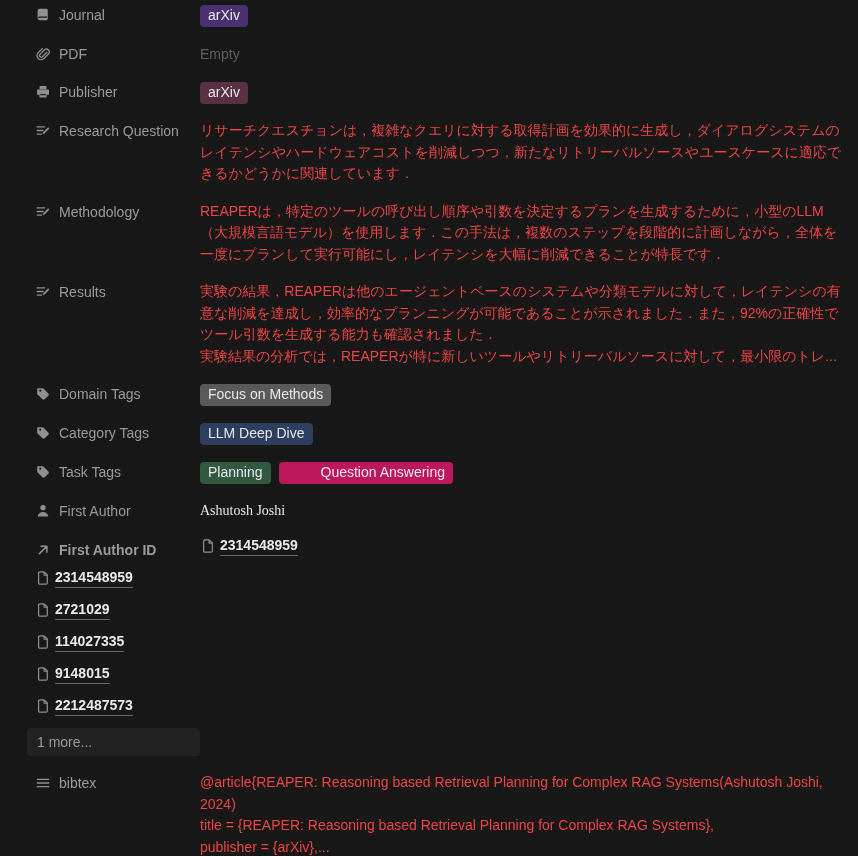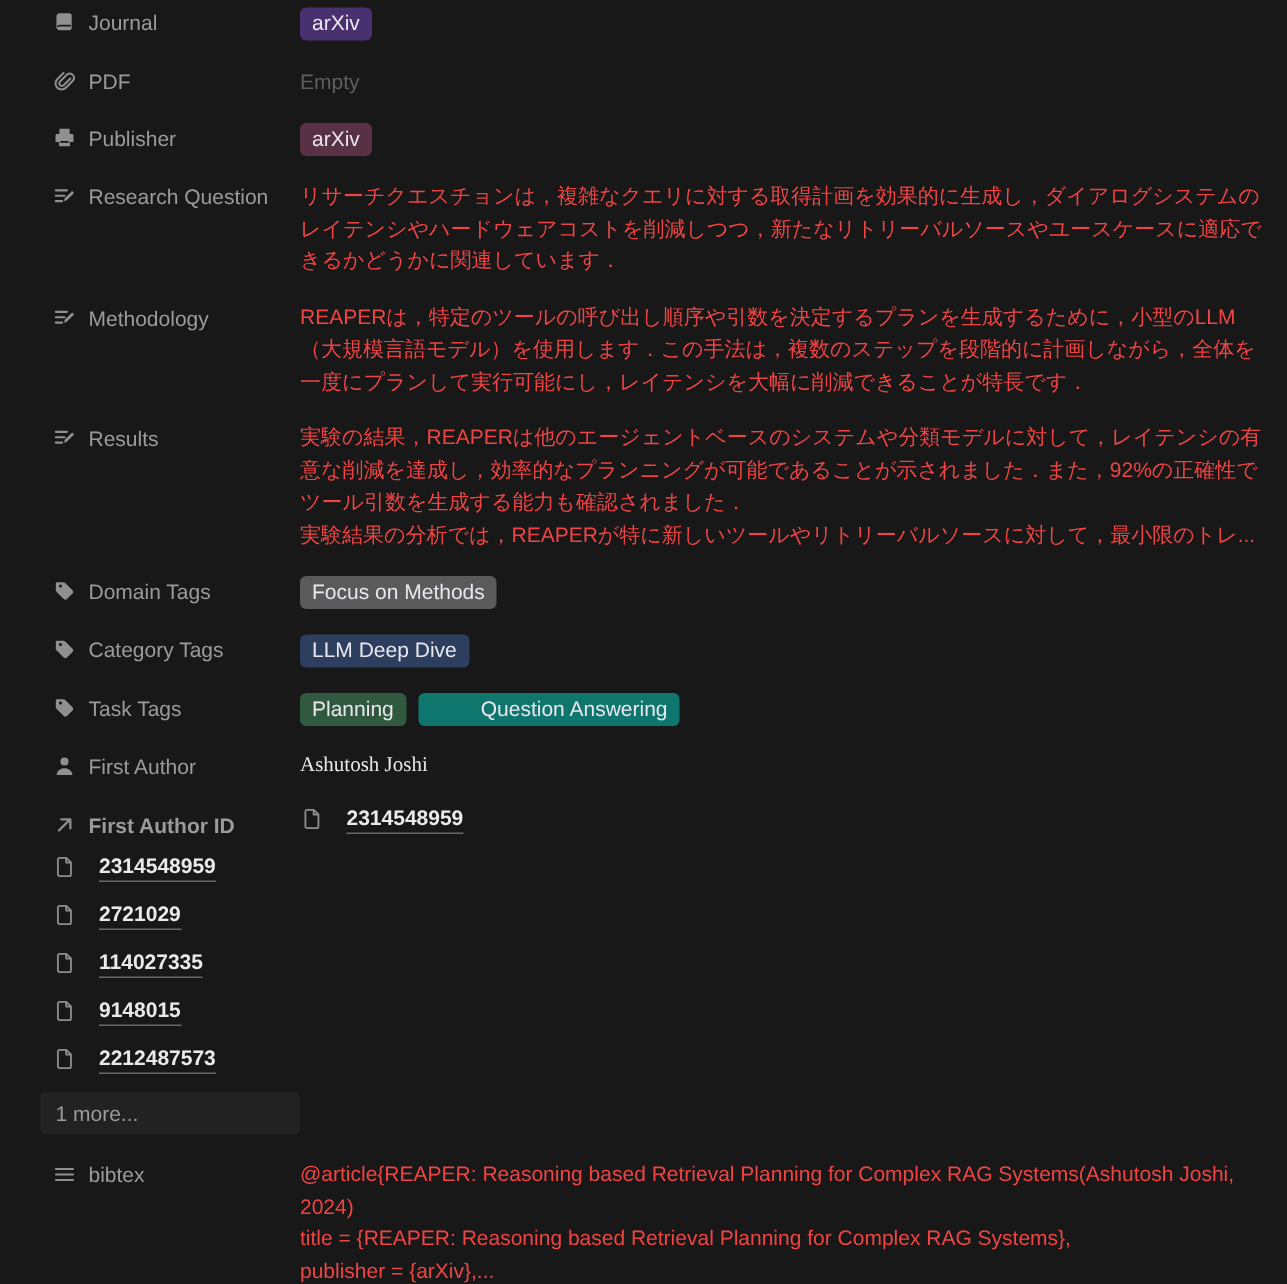--- a/index.html
+++ b/index.html
@@ -25,21 +25,21 @@
   .label .ficon { width:16px; height:16px; flex:0 0 16px; display:flex; align-items:center; justify-content:center; }
   .value { line-height:22px; min-height:22px; }
   .value.paragraph { line-height:21.5px; white-space:pre-wrap; word-break:break-word; color:#ef4444; }
   .value.plainv { color:#e8e8e8;font-family:Liberation Serif, serif; }
   .pill {
     display:inline-block; padding:1px 8px 2px; margin-right:8px;
     border-radius:4px; color:#e9e7ee; line-height:19px;
     white-space:nowrap; cursor:pointer;
   }
   .emptyv { color:#5f5f5f;text-align:center; }
-  .link-item { display:flex; align-items:center; gap:15px; height:20px; margin-bottom:12px; cursor:pointer; }
+  .link-item { display:flex; align-items:center; gap:4px; height:20px; margin-bottom:12px; cursor:pointer; }
   .link-item:last-of-type { margin-bottom:0; }
   .link-text {
     color:#eaeaea; font-weight:600; line-height:18px;
     border-bottom:1px solid rgba(255,255,255,.35); padding-bottom:1px;
     cursor:pointer;
   }
   .more-bar {
     margin:10px 0 2px -8px; height:28px; display:flex; align-items:center;
     background:#222222; border-radius:3px; padding:0 10px;
     color:#9b9b9b; cursor:pointer;text-align:right;
@@ -159,21 +159,21 @@
     </div>
     <div class="row row-single">
       <div class="label">
         <span class="ficon">
           <svg width="16" height="16" viewBox="0 0 16 16">
             <path fill-rule="evenodd" d="M3 2.2h4.2c.55 0 1.05.2 1.45.6l4.7 4.7c.6.6.6 1.55 0 2.15l-3.7 3.7c-.6.6-1.55.6-2.15 0L2.8 8.7a2 2 0 0 1-.6-1.4V3a.8.8 0 0 1 .8-.8zm2.3 3.5a1.05 1.05 0 1 0 0-2.1 1.05 1.05 0 0 0 0 2.1z" fill="#909090"></path>
           </svg>
         </span>
         <span>Task Tags</span>
       </div>
-      <div class="value"><span class="pill" style="background: rgb(48, 89, 64);">Planning</span><span class="pill" style="background: #0f766e; padding-left: 42px;">Question Answering</span></div>
+      <div class="value"><span class="pill" style="background: rgb(48, 89, 64);">Planning</span><span class="pill" style="background: #be185d; padding-left: 42px;">Question Answering</span></div>
     </div>
     <div class="row row-single">
       <div class="label">
         <span class="ficon">
           <svg width="16" height="16" viewBox="0 0 16 16">
             <circle cx="8" cy="4.7" r="2.7" fill="#909090"></circle>
             <path d="M2.7 13.6c.3-3 2.6-4.5 5.3-4.5s5 1.5 5.3 4.5z" fill="#909090"></path>
           </svg>
         </span>
         <span>First Author</span>

